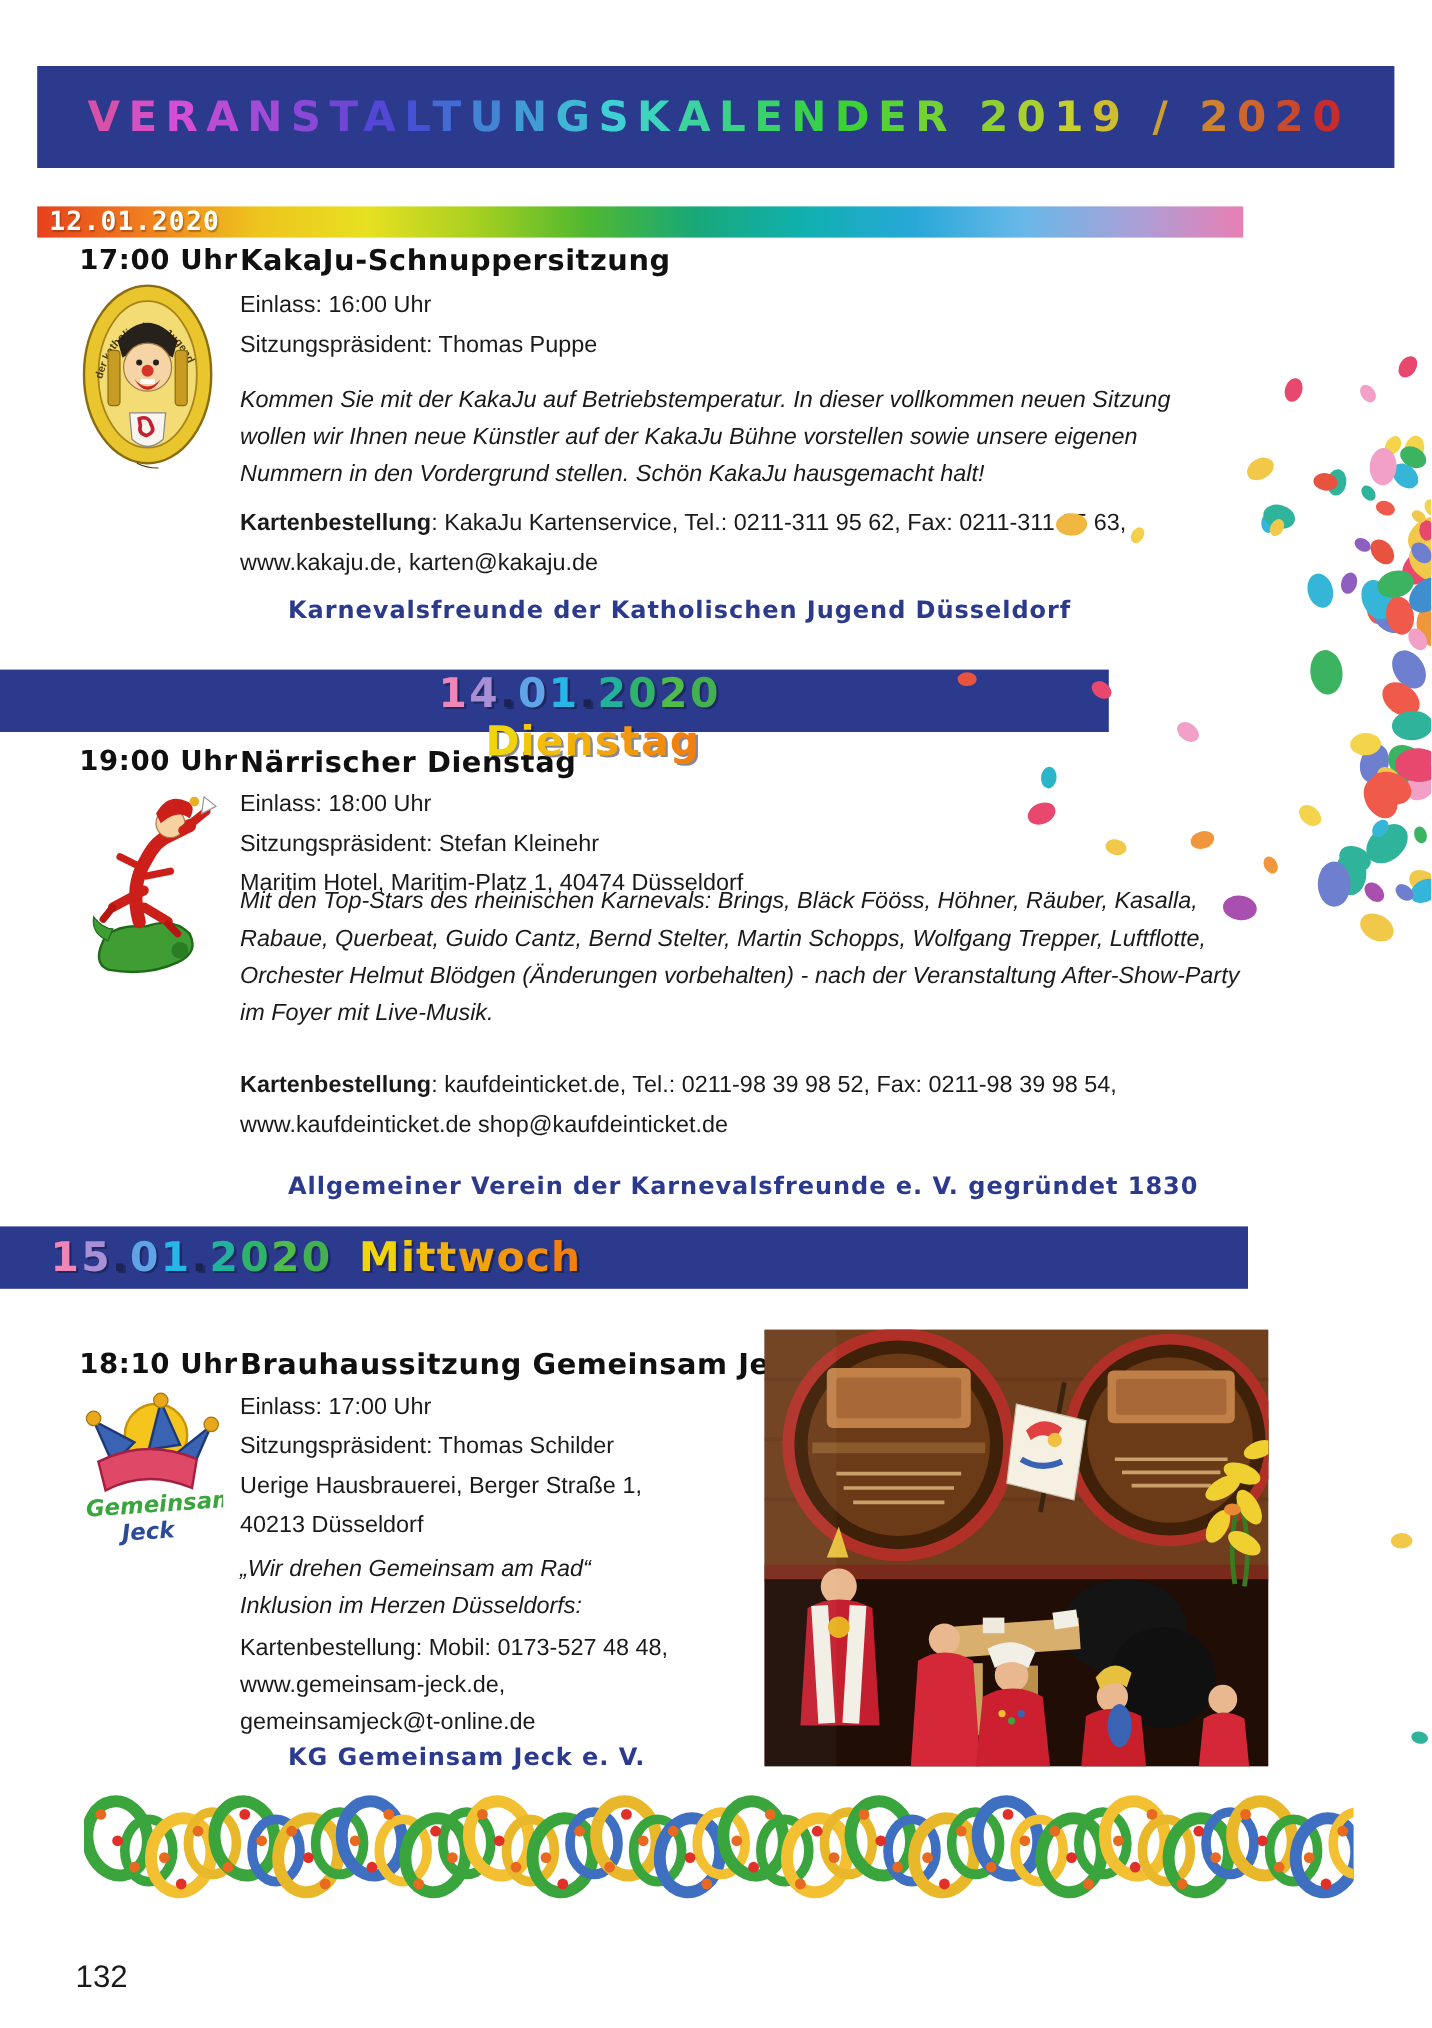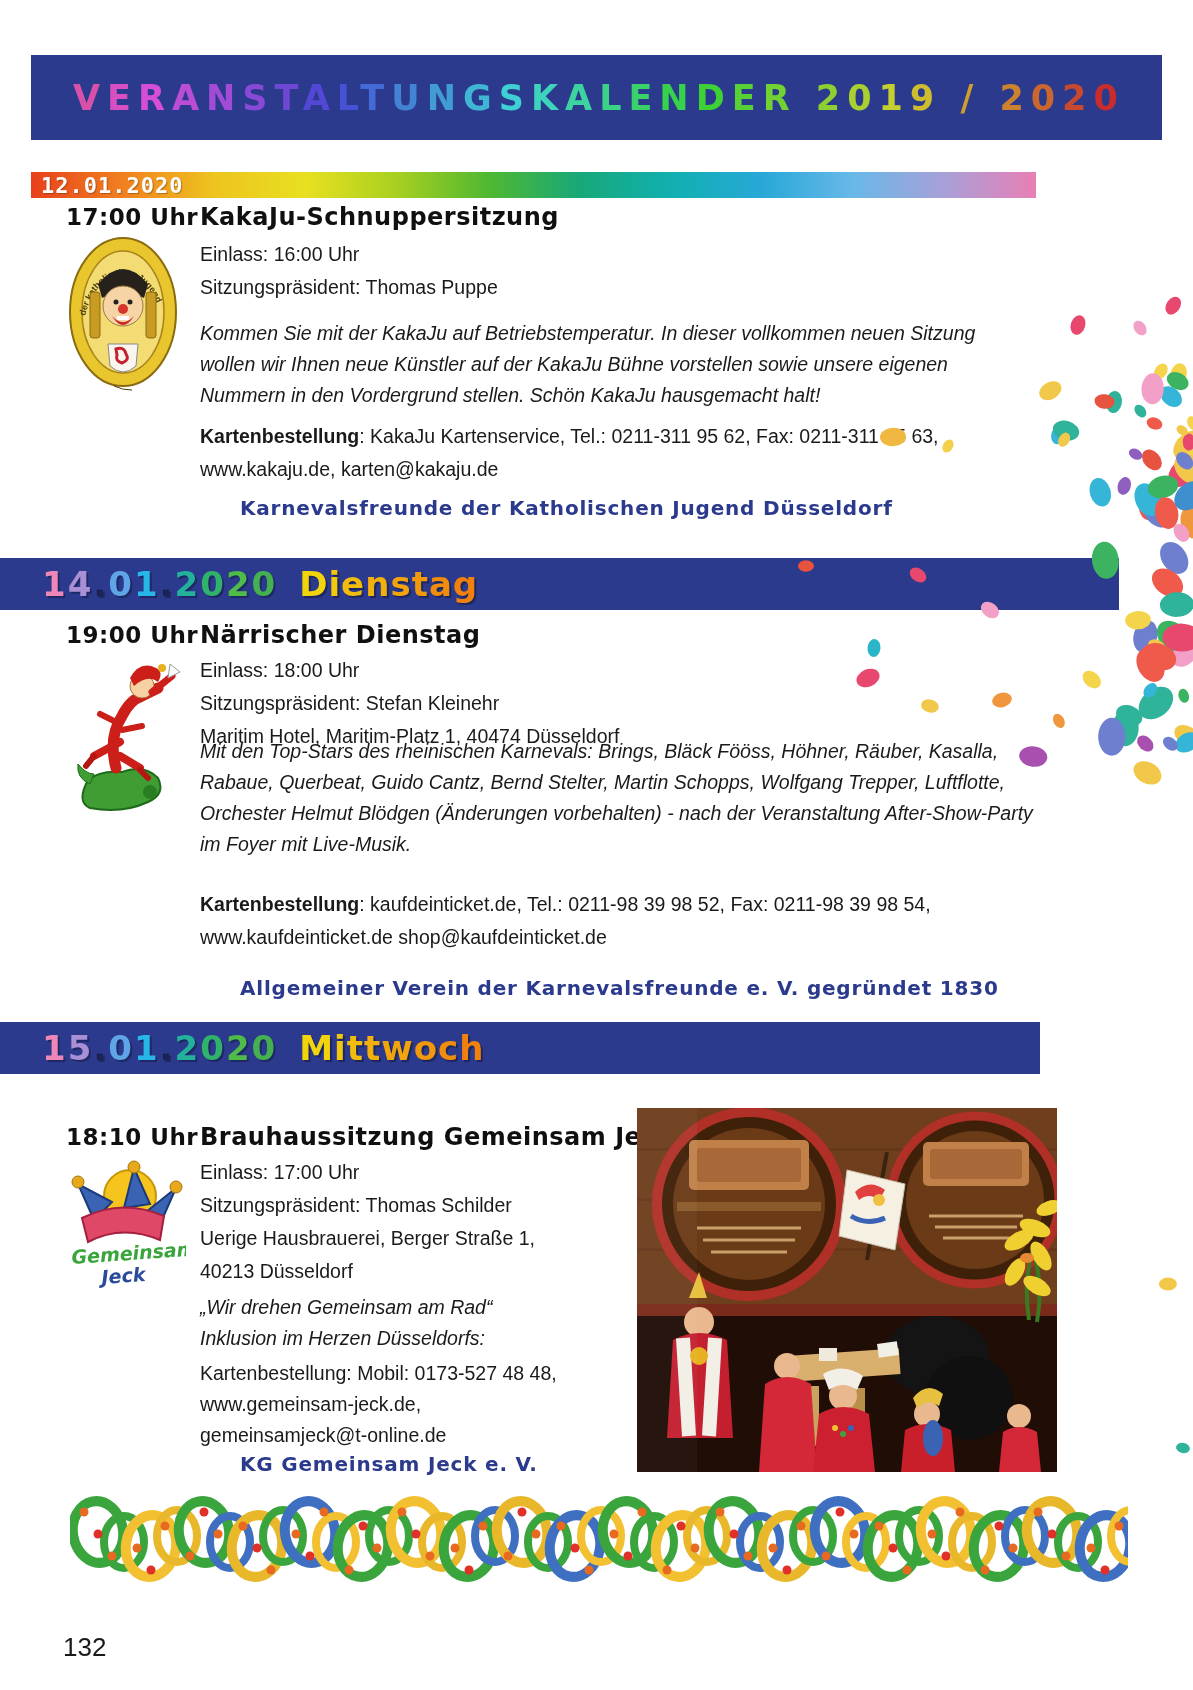--- a/index.html
+++ b/index.html
@@ -87,21 +87,21 @@
   </div>
 
   <p class="desc" style="top:318px;width:835px;margin:0;">Kommen Sie mit der KakaJu auf Betriebstemperatur. In dieser vollkommen neuen Sitzung wollen wir Ihnen neue Künstler auf der KakaJu Bühne vorstellen sowie unsere eigenen Nummern in den Vordergrund stellen. Schön KakaJu hausgemacht halt!</p>
 
   <p class="tickets" style="top:420px;width:850px;margin:0;">
     <b>Kartenbestellung</b><span>: KakaJu Kartenservice, Tel.: 0211-311 95 62, Fax: 0211-311 95 63, www.kakaju.de, karten@kakaju.de</span>
   </p>
 
   <div class="org" style="top:496px;">Karnevalsfreunde der Katholischen Jugend Düsseldorf</div>
 
-  <div class="datebar" style="top: 558px; width: 1119px; background: rgb(43, 58, 140);">
+  <div class="datebar" style="top: 558px; width: 924px; background: rgb(43, 58, 140); flex-direction: column;">
     <span class="bardate"><span style="color: rgb(238, 134, 184);">1</span><span style="color: rgb(169, 143, 214);">4</span><span style="color: rgb(27, 35, 85);">.</span><span style="color: rgb(94, 164, 230);">0</span><span style="color: rgb(39, 182, 232);">1</span><span style="color: rgb(27, 35, 85);">.</span><span style="color: rgb(34, 178, 155);">2</span><span style="color: rgb(47, 178, 106);">0</span><span style="color: rgb(79, 187, 73);">2</span><span style="color: rgb(68, 177, 81);">0</span></span>
     <span class="weekday"><span style="color: rgb(242, 212, 13);">D</span><span style="color: rgb(242, 200, 13);">i</span><span style="color: rgb(242, 188, 13);">e</span><span style="color: rgb(242, 176, 13);">n</span><span style="color: rgb(242, 164, 13);">s</span><span style="color: rgb(242, 152, 13);">t</span><span style="color: rgb(242, 140, 13);">a</span><span style="color: rgb(242, 128, 13);">g</span></span>
   </div>
 
   <div class="time" style="top:622px;">19:00 Uhr</div>
   <div class="etitle" style="top:621px;">Närrischer Dienstag</div>
 
   <div class="logo" style="left:70px;top:652px;">
     <svg width="115" height="162" viewBox="0 0 115 162">
       <path d="M18,128 Q6,150 20,156 Q52,162 78,150 Q96,142 88,126 Q74,112 52,120 Q30,118 18,128 Z" fill="#3f9d33" stroke="#1d6b18" stroke-width="2"></path>

